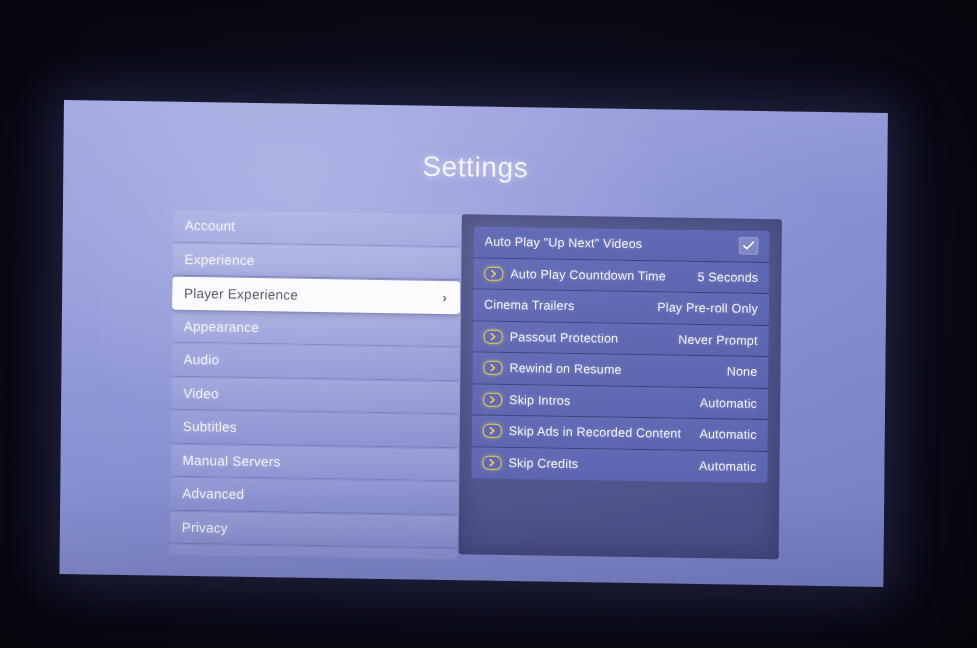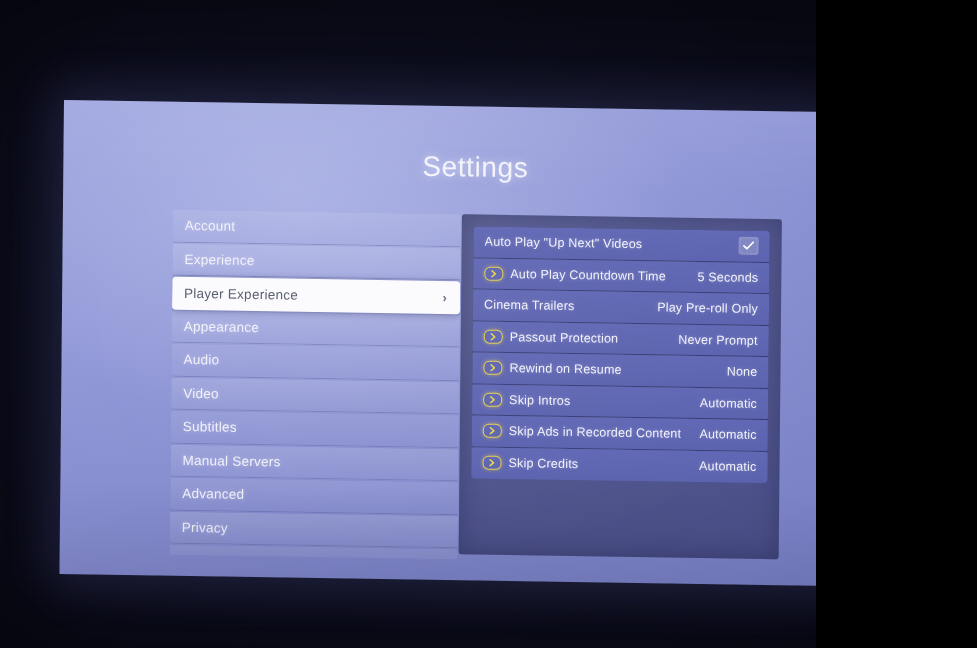--- a/index.html
+++ b/index.html
@@ -9,21 +9,21 @@
   }
   body {
     width: 977px;
     height: 648px;
     overflow: hidden;
     font-family: "Liberation Sans", sans-serif;
   }
 
   #photo {
     position: relative;
-    width: 816px;
+    width: 977px;
     height: 648px;
     background: radial-gradient(ellipse 900px 640px at 50% 45%, #0d0f1c 0%, #07070f 55%, #030308 100%);
     overflow: hidden;
   }
 
   
   #screen-wrap {
     position: absolute;
     left: 64px;
     top: 100px;

